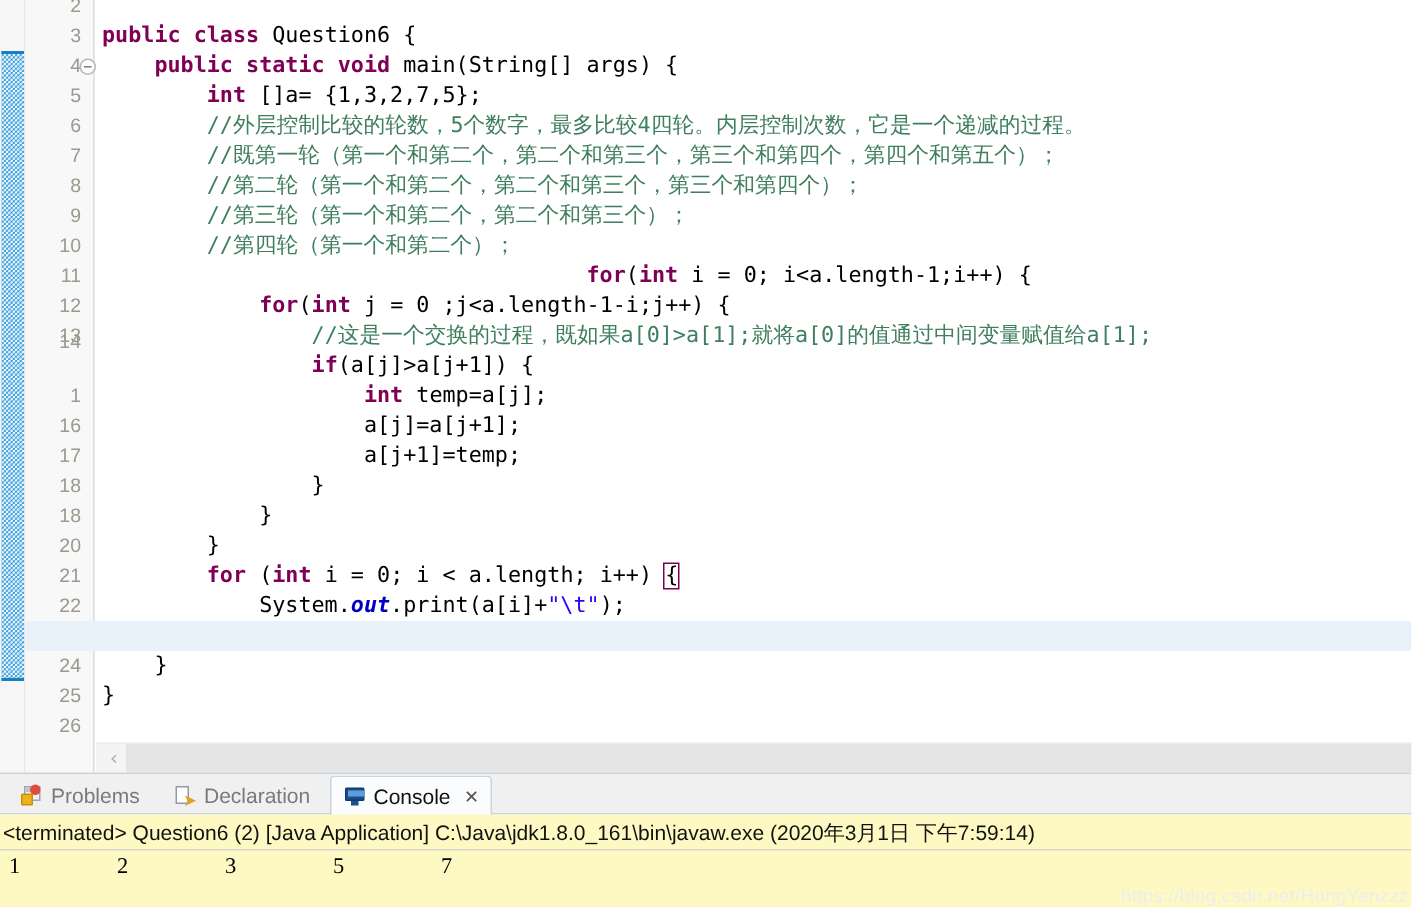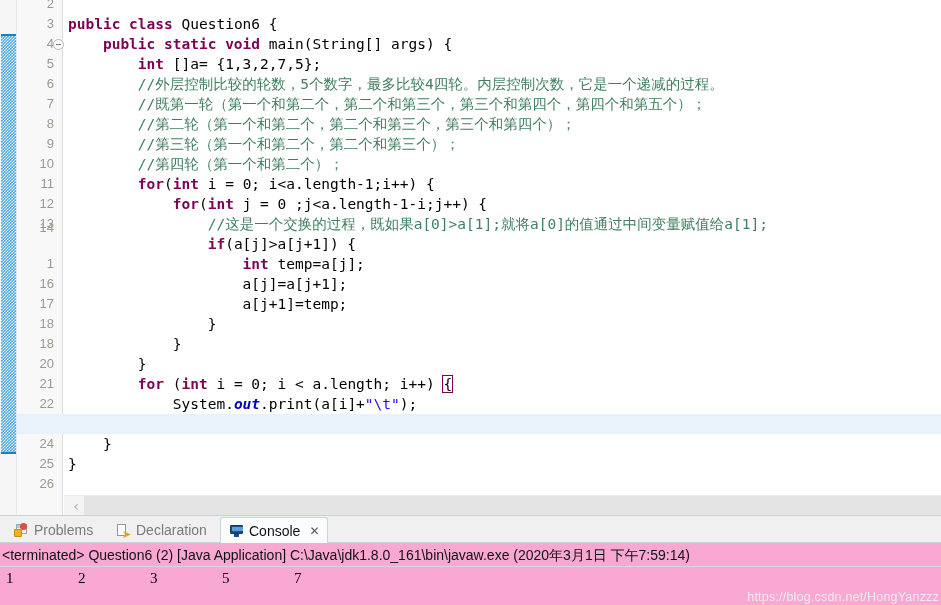--- a/index.html
+++ b/index.html
@@ -243,21 +243,21 @@
   .tab-close {
     margin-left: 4px;
     font-size: 12px;
     color: #555;
     font-family: "DejaVu Sans", sans-serif;
   }
 
   .console-body {
     position: relative;
     height: 62px;
-    background: #f9a8d4;
+    background: #fef9c3;
     padding: 2px 0 0 0;
   }
   .console-status {
     font-family: "Liberation Sans", sans-serif;
     font-size: 14px;
     color: #111111;
     white-space: nowrap;
     padding: 2px 0 1px 2px;
     border-bottom: 1px solid #d6d6d6;
   }
@@ -326,21 +326,21 @@
     <div class="code-area" id="code-area">
         <div class="code-line" style="top: -6px;"><span class="txt"></span></div>
         <div class="code-line" style="top: 14px;"><span class="txt"><span class="kw">public </span><span class="kw">class </span><span class="pl">Question6 {</span></span></div>
         <div class="code-line" style="top: 34px;"><span class="txt"><span class="pl">    </span><span class="kw">public static void </span><span class="pl">main(String[] args) {</span></span></div>
         <div class="code-line" style="top: 54px;"><span class="txt"><span class="pl">        </span><span class="kw">int </span><span class="pl">[]a= {1,3,2,7,5};</span></span></div>
         <div class="code-line" style="top: 74px;"><span class="txt"><span class="pl">        </span><span class="cm">//外层控制比较的轮数，5个数字，最多比较4四轮。内层控制次数，它是一个递减的过程。</span></span></div>
         <div class="code-line" style="top: 94px;"><span class="txt"><span class="pl">        </span><span class="cm">//既第一轮（第一个和第二个，第二个和第三个，第三个和第四个，第四个和第五个）；</span></span></div>
         <div class="code-line" style="top: 114px;"><span class="txt"><span class="pl">        </span><span class="cm">//第二轮（第一个和第二个，第二个和第三个，第三个和第四个）；</span></span></div>
         <div class="code-line" style="top: 134px;"><span class="txt"><span class="pl">        </span><span class="cm">//第三轮（第一个和第二个，第二个和第三个）；</span></span></div>
         <div class="code-line" style="top: 154px;"><span class="txt"><span class="pl">        </span><span class="cm">//第四轮（第一个和第二个）；</span></span></div>
-        <div class="code-line" style="top: 174px;"><span class="txt"><span class="pl">        </span><span class="kw">for</span><span class="pl">(</span><span class="kw">int</span><span class="pl"> i = 0; i&lt;a.length-1;i++) {</span></span></div>
+        <div class="code-line" style="top: 174px; text-align: center;"><span class="txt"><span class="pl">        </span><span class="kw">for</span><span class="pl">(</span><span class="kw">int</span><span class="pl"> i = 0; i&lt;a.length-1;i++) {</span></span></div>
         <div class="code-line" style="top: 194px;"><span class="txt"><span class="pl">            </span><span class="kw">for</span><span class="pl">(</span><span class="kw">int</span><span class="pl"> j = 0 ;j&lt;a.length-1-i;j++) {</span></span></div>
         <div class="code-line" style="top: 214px;"><span class="txt"><span class="pl">                </span><span class="cm">//这是一个交换的过程，既如果a[0]&gt;a[1];就将a[0]的值通过中间变量赋值给a[1];</span></span></div>
         <div class="code-line" style="top: 234px;"><span class="txt"><span class="pl">                </span><span class="kw">if</span><span class="pl">(a[j]&gt;a[j+1]) {</span></span></div>
         <div class="code-line" style="top: 254px;"><span class="txt"><span class="pl">                    </span><span class="kw">int</span><span class="pl"> temp=a[j];</span></span></div>
         <div class="code-line" style="top: 274px;"><span class="txt"><span class="pl">                    a[j]=a[j+1];</span></span></div>
         <div class="code-line" style="top: 294px;"><span class="txt"><span class="pl">                    a[j+1]=temp;</span></span></div>
         <div class="code-line" style="top: 314px;"><span class="txt"><span class="pl">                }</span></span></div>
         <div class="code-line" style="top: 334px;"><span class="txt"><span class="pl">            }</span></span></div>
         <div class="code-line" style="top: 354px;"><span class="txt"><span class="pl">        }</span></span></div>
         <div class="code-line" style="top: 374px;"><span class="txt"><span class="pl">        </span><span class="kw">for</span><span class="pl"> (</span><span class="kw">int</span><span class="pl"> i = 0; i &lt; a.length; i++) </span><span class="br-match">{</span></span></div>

